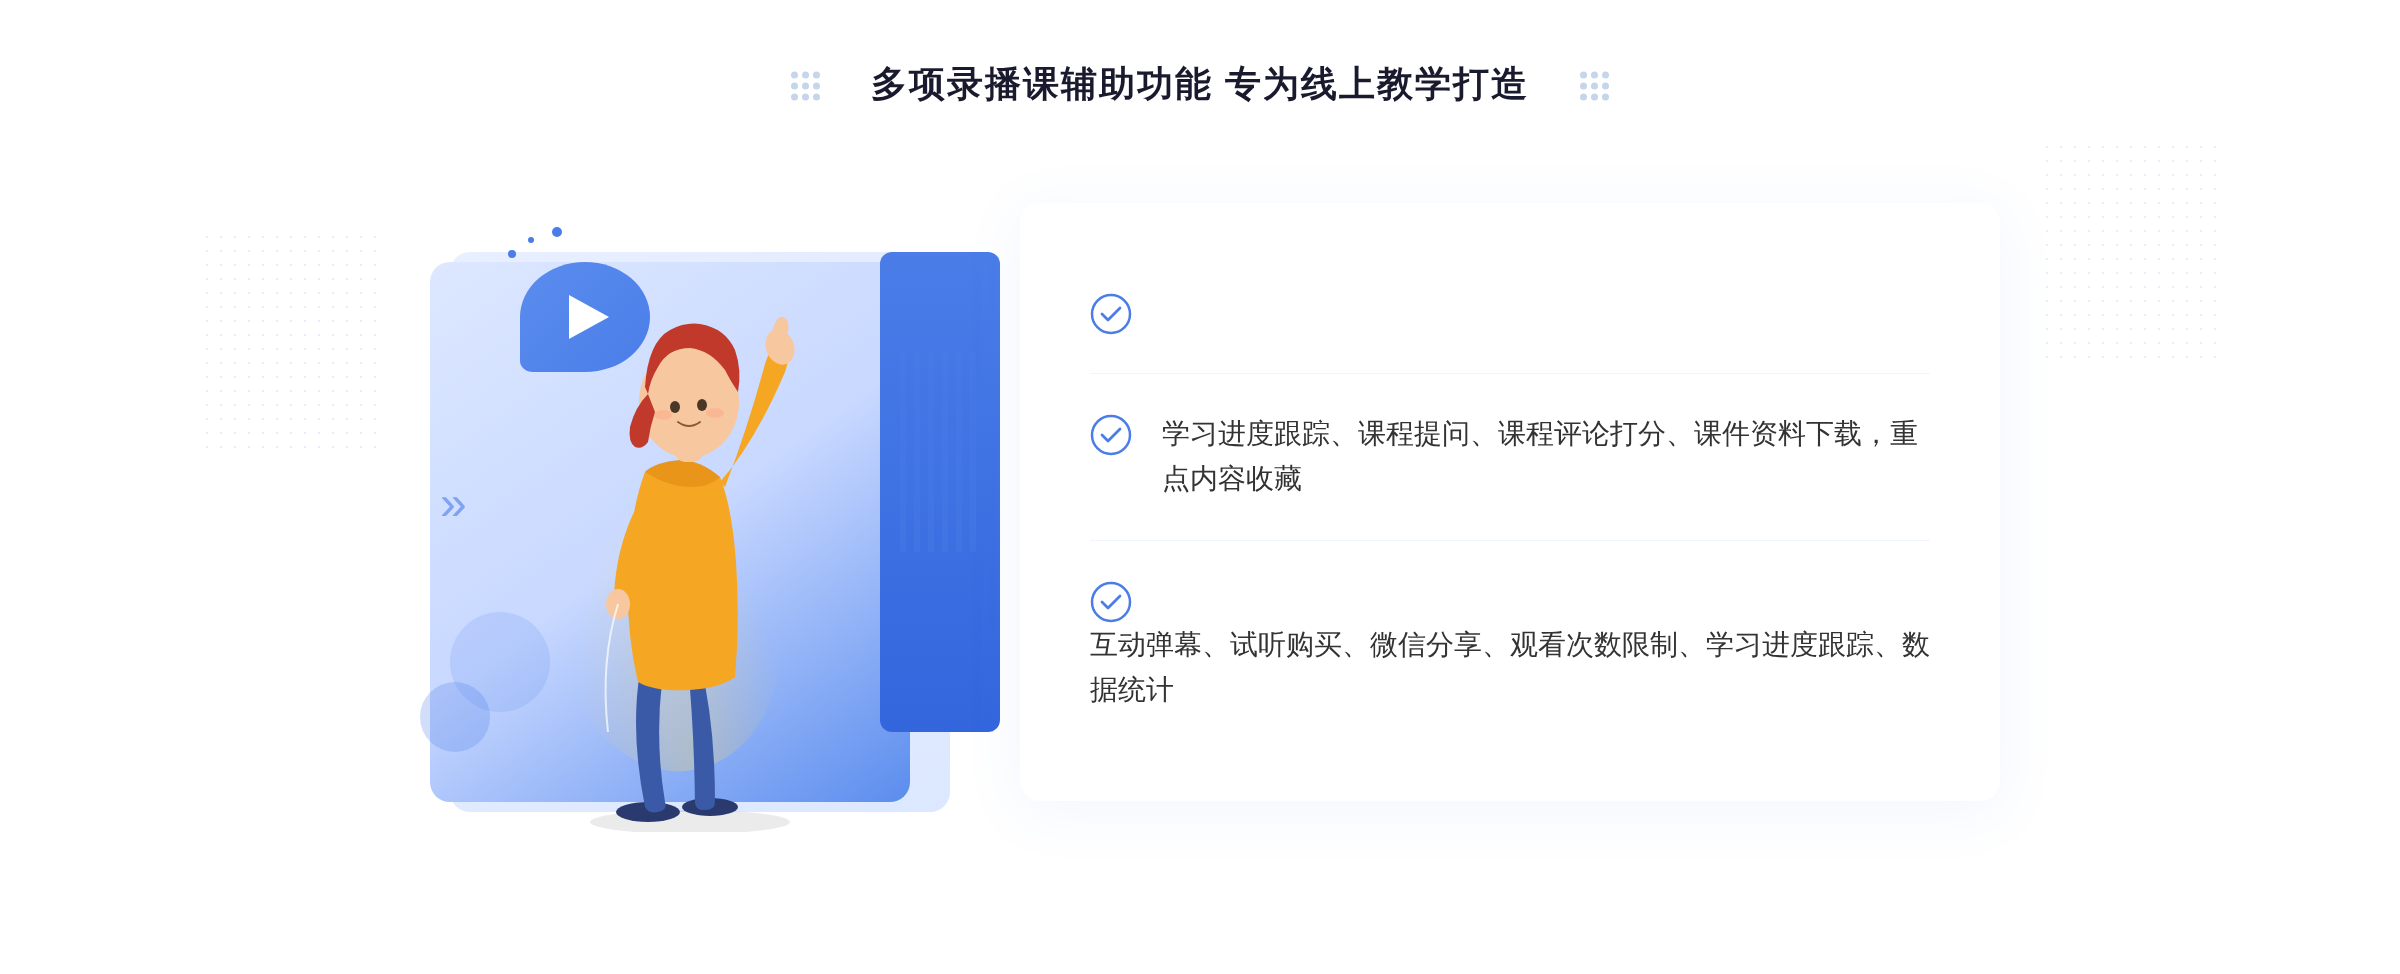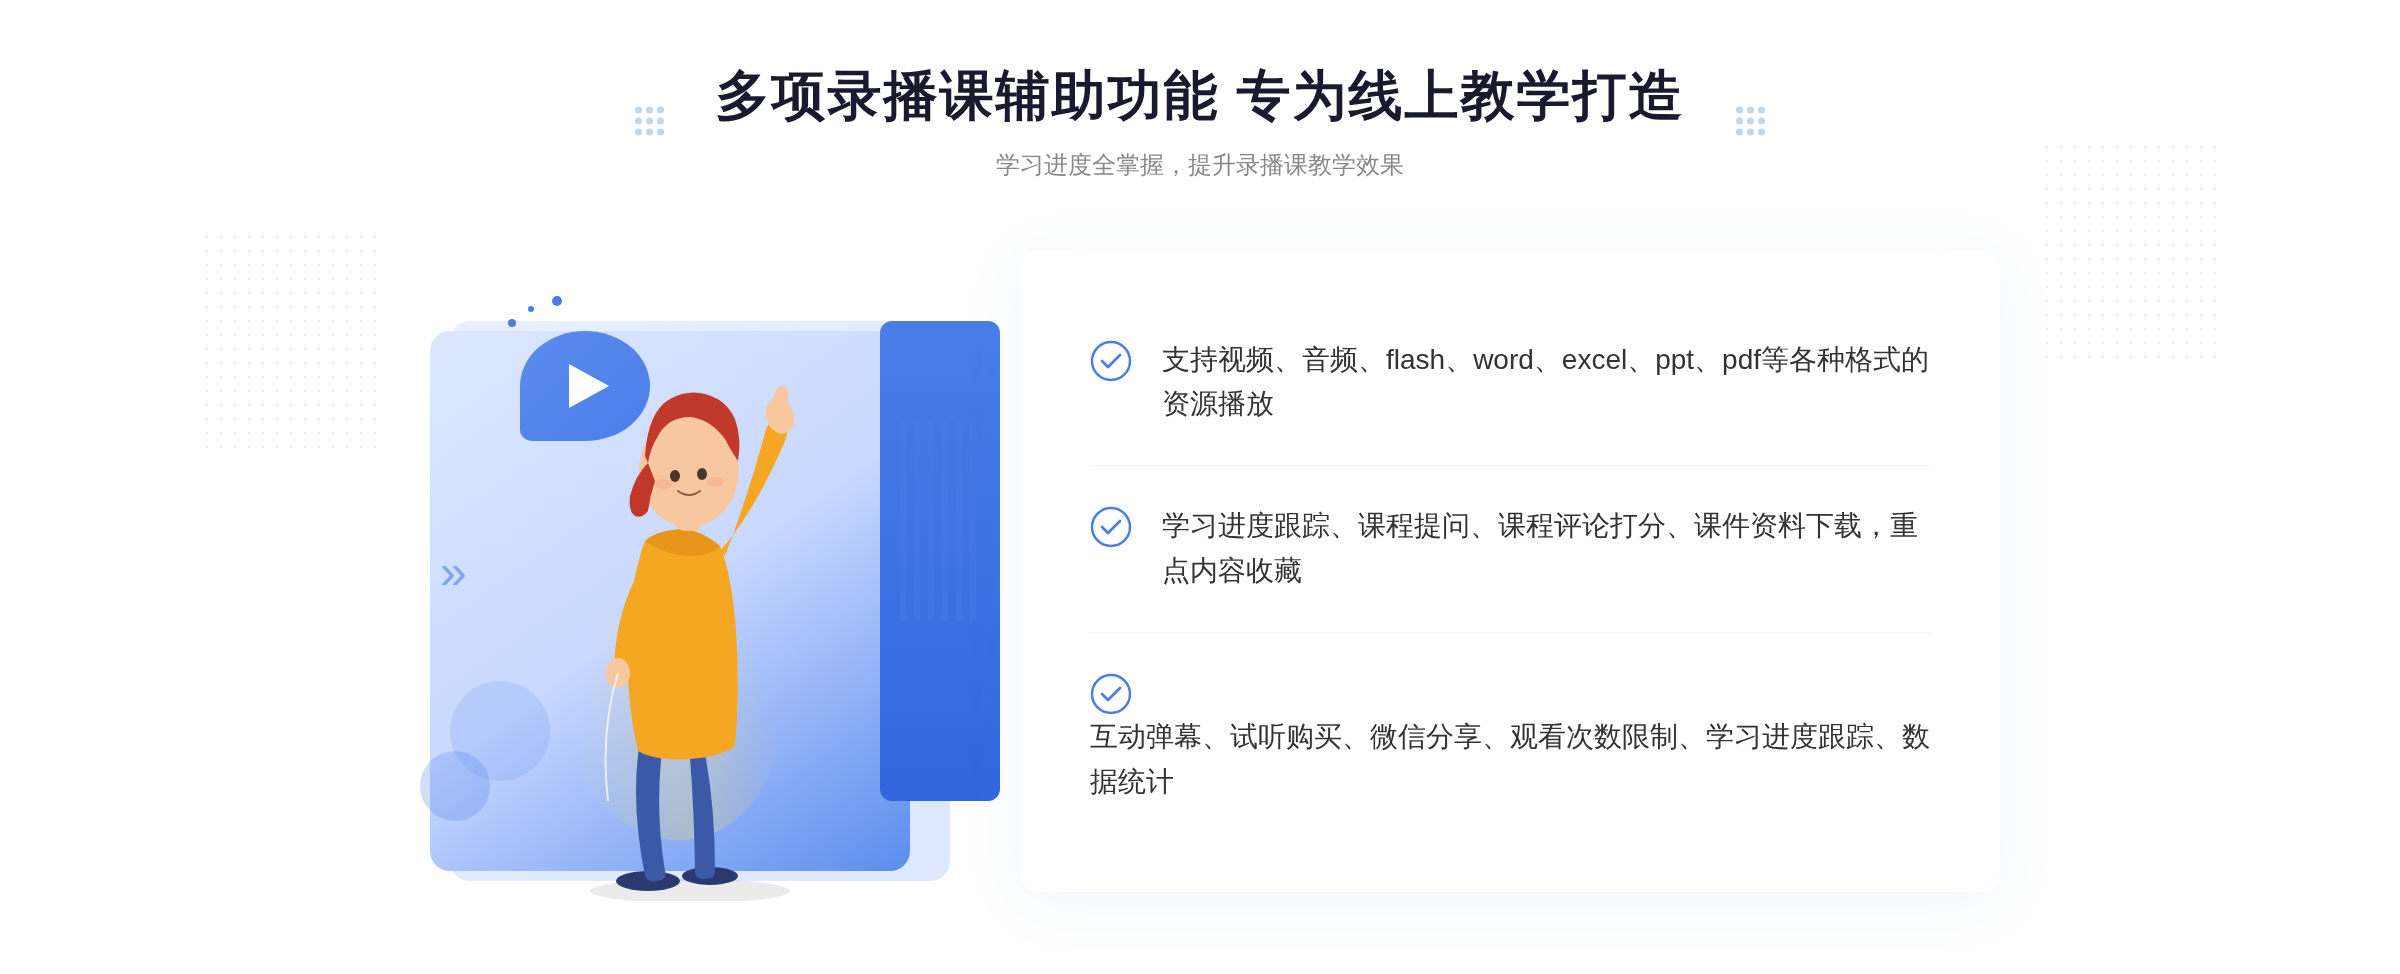--- a/index.html
+++ b/index.html
@@ -94,25 +94,25 @@
 
     .dot-group span {
       width: 7px;
       height: 7px;
       background: #c5d5ea;
       border-radius: 50%;
       display: block;
     }
 
     .main-title {
-      font-size: 54px;
+      font-size: 36px;
       font-weight: 600;
       color: #1a1a2e;
       letter-spacing: 2px;
-      margin-bottom: 16px;
+      margin-bottom: 3px;
     }
 
     .sub-title {
       font-size: 24px;
       color: #888888;
       font-weight: 400;
     }
 
     
     .content-area {
@@ -356,21 +356,20 @@
           <span></span>
         <span></span>
           <span></span>
           <span></span>
         <span></span>
           <span></span>
           <span></span>
       </div>
     </div>
     <h1 class="main-title">多项录播课辅助功能 专为线上教学打造</h1>
-    <p class="sub-title">学习进度全掌握，提升录播课教学效果</p>
   </div>
 
   <div class="content-area">
 
     <div class="illustration-container">
 
       <div class="illus-bg-card illus-bg-card-1"></div>
       <div class="illus-bg-card illus-bg-card-2"></div>
 
       <div class="blue-panel"></div>
@@ -441,21 +440,20 @@
 
     <div class="features-panel">
 
       <div class="feature-item">
         <div class="check-icon">
           <svg viewBox="0 0 42 42" fill="none" xmlns="http://www.w3.org/2000/svg">
             <circle cx="21" cy="21" r="19" stroke="#4a7de8" stroke-width="2.5" fill="none"></circle>
             <path d="M12 21 L18 27 L30 15" stroke="#4a7de8" stroke-width="2.8" stroke-linecap="round" stroke-linejoin="round" fill="none"></path>
           </svg>
         </div>
-        <span class="feature-text">支持视频、音频、flash、word、excel、ppt、pdf等各种格式的资源播放</span>
       </div>
 
 
       <div class="feature-item">
         <div class="check-icon">
           <svg viewBox="0 0 42 42" fill="none" xmlns="http://www.w3.org/2000/svg">
             <circle cx="21" cy="21" r="19" stroke="#4a7de8" stroke-width="2.5" fill="none"></circle>
             <path d="M12 21 L18 27 L30 15" stroke="#4a7de8" stroke-width="2.8" stroke-linecap="round" stroke-linejoin="round" fill="none"></path>
           </svg>
         </div>

